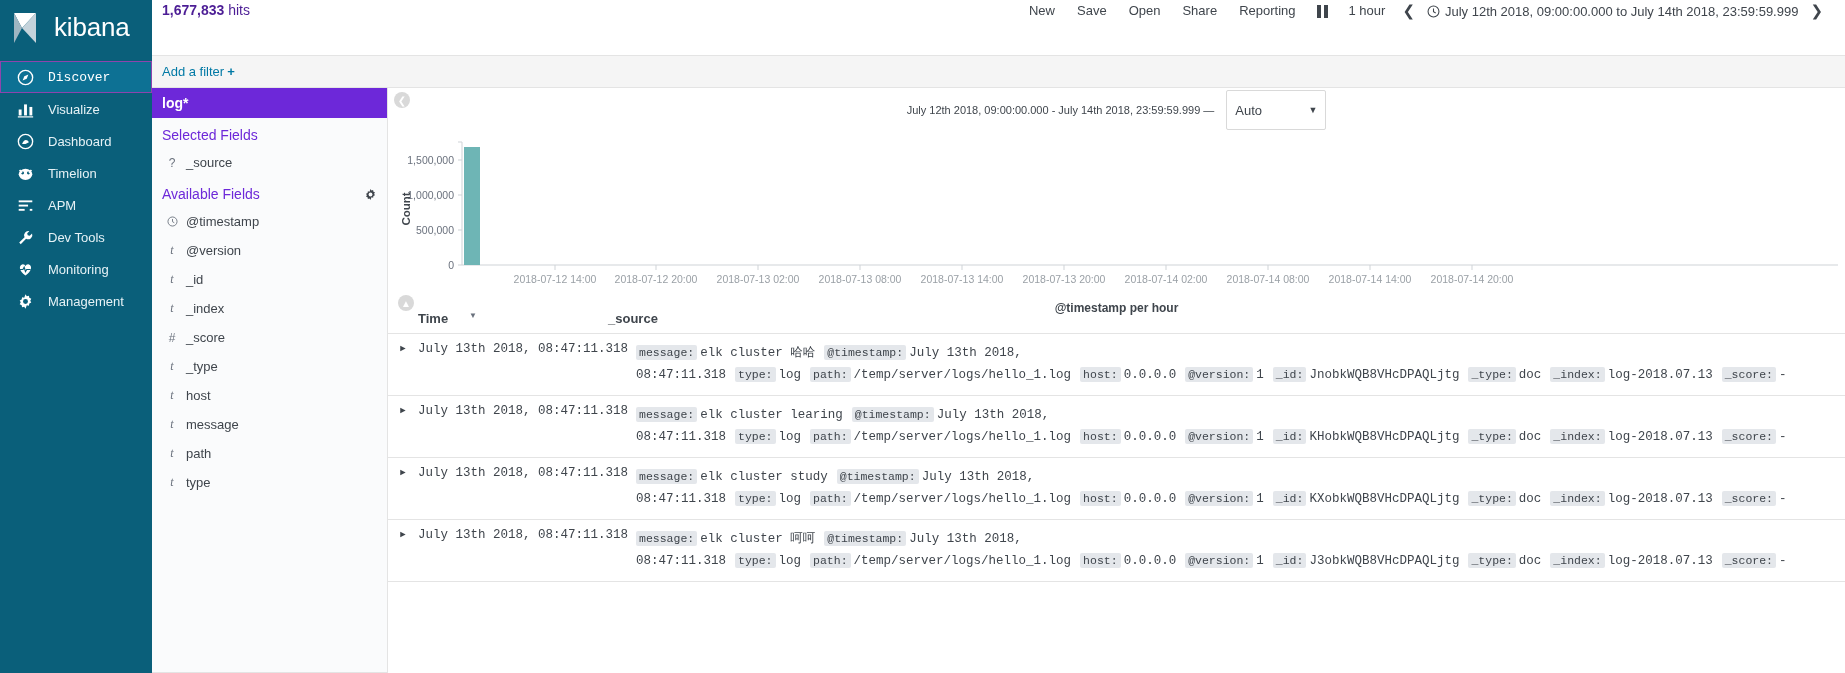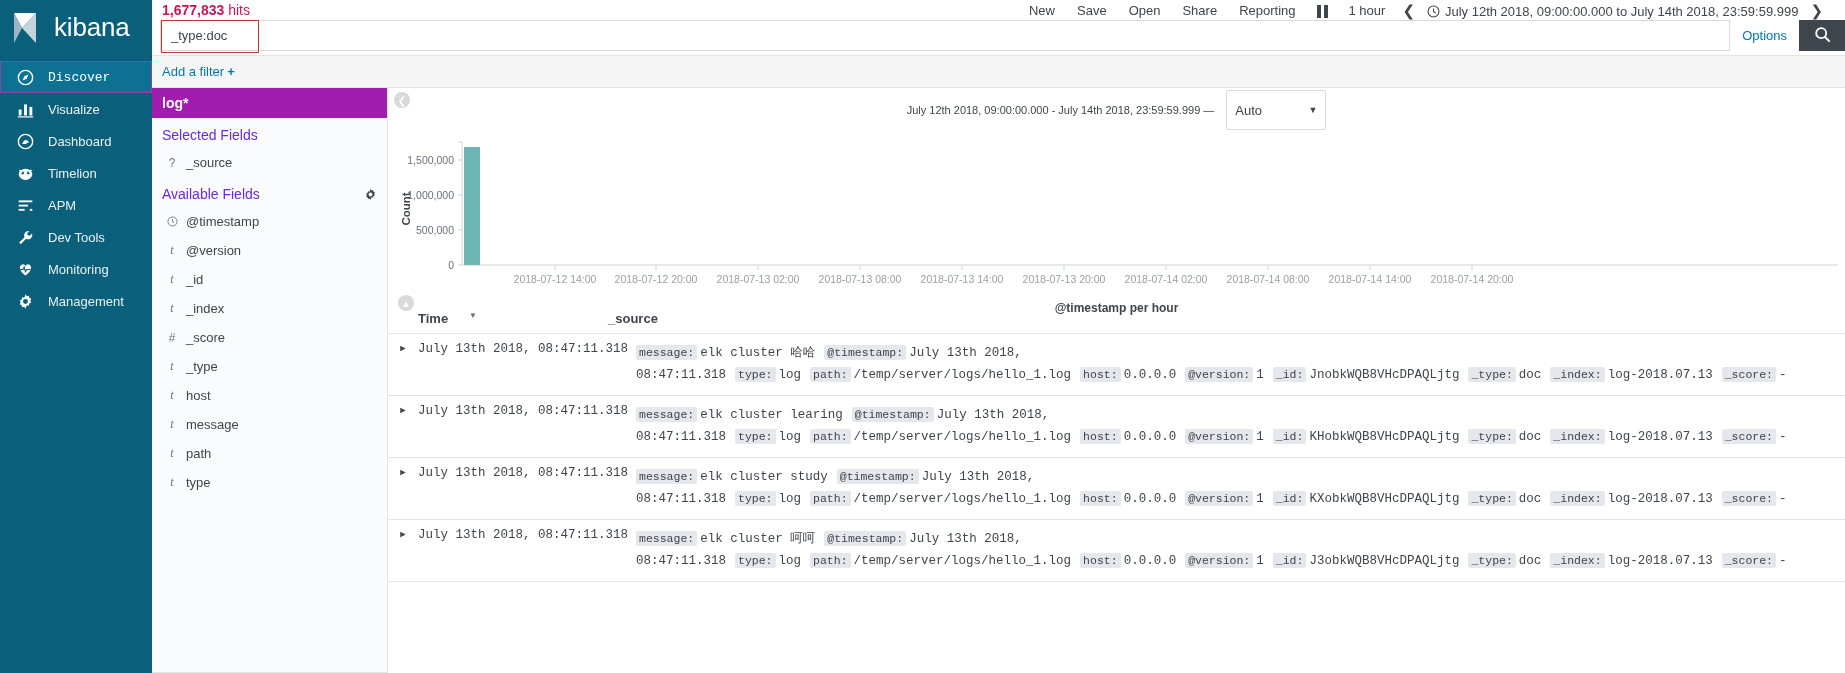--- a/index.html
+++ b/index.html
@@ -49,21 +49,21 @@
   .nav-item.active .nav-label { color: #ffffff; font-family: Liberation Mono, monospace; }
   .nav-label { line-height: 1; }
 
   
   .right { flex: 1; height: 673px; display: flex; flex-direction: column; position: relative; }
 
   
   .topzone { height: 55px; background: #ffffff; position: relative; }
   .hits {
     position: absolute; left: 10px; top: 2px;
-    font-size: 14px; color: #be185d;
+    font-size: 14px; color: #4c1d95;
   }
   .hits b { font-weight: 700; }
   .topnav {
     position: absolute; right: 16px; top: 2px;
     display: flex; align-items: center; gap: 0px;
     font-size: 13px; color: #3f454c;
   }
   .topnav .tn {
     padding: 0 11px; cursor: pointer; line-height: 18px; white-space: nowrap;
   }
@@ -119,21 +119,21 @@
   .addfilter .plus { font-weight: 700; margin-left: 3px; }
 
   
   .body { flex: 1; display: flex; overflow: hidden; position: relative; }
 
   .fieldspanel {
     width: 236px; min-width: 236px; background: #fafbfc;
     border-right: 1px solid #e4e4e4; position: relative;
   }
   .idxpattern {
-    height: 30px; background: #a21caf; color: #fff;
+    height: 30px; background: #6d28d9; color: #fff;
     display: flex; align-items: center; padding-left: 10px;
     font-size: 14px; font-weight: 700;
   }
   .fieldsec {
     display: flex; align-items: center; justify-content: space-between;
     padding: 9px 10px 5px 10px;
   }
   .fieldsec-title { font-size: 14px; color: #6d28d9; }
   .gear-btn { cursor: pointer; color: #3f454c; display: flex; }
   .fieldrow {
@@ -349,35 +349,20 @@
             <svg width="13" height="13" viewBox="0 0 16 16">
                 <circle cx="8" cy="8" r="6.7" fill="none" stroke="#3f454c" stroke-width="1.3"></circle>
                 <path d="M8 4.2 V8.3 L10.7 9.9" stroke="#3f454c" stroke-width="1.3" fill="none"></path>
               </svg>
           </span>
           <span>July 12th 2018, 09:00:00.000 to July 14th 2018, 23:59:59.999</span>
         </span>
         <span class="chev">❯</span>
       </div>
 
-      <div class="searchrow">
-        <div class="qbox">
-          <input class="qinput" type="text" value="_type:doc" style="">
-          <span class="qhighlight"></span>
-        </div>
-        <div class="opt">Options</div>
-        <div class="searchbtn">
-          <span>
-            <svg width="17" height="17" viewBox="0 0 18 18">
-                <circle cx="7.6" cy="7.6" r="5.3" fill="none" stroke="#fff" stroke-width="1.9"></circle>
-                <path d="M11.6 11.6 L16 16" stroke="#fff" stroke-width="2.2" stroke-linecap="round"></path>
-              </svg>
-          </span>
-        </div>
-      </div>
     </div>
 
     <div class="filterbar">
       <span class="addfilter">
         <span>Add a filter</span><span class="plus">+</span>
       </span>
     </div>
 
     <div class="body">
 

